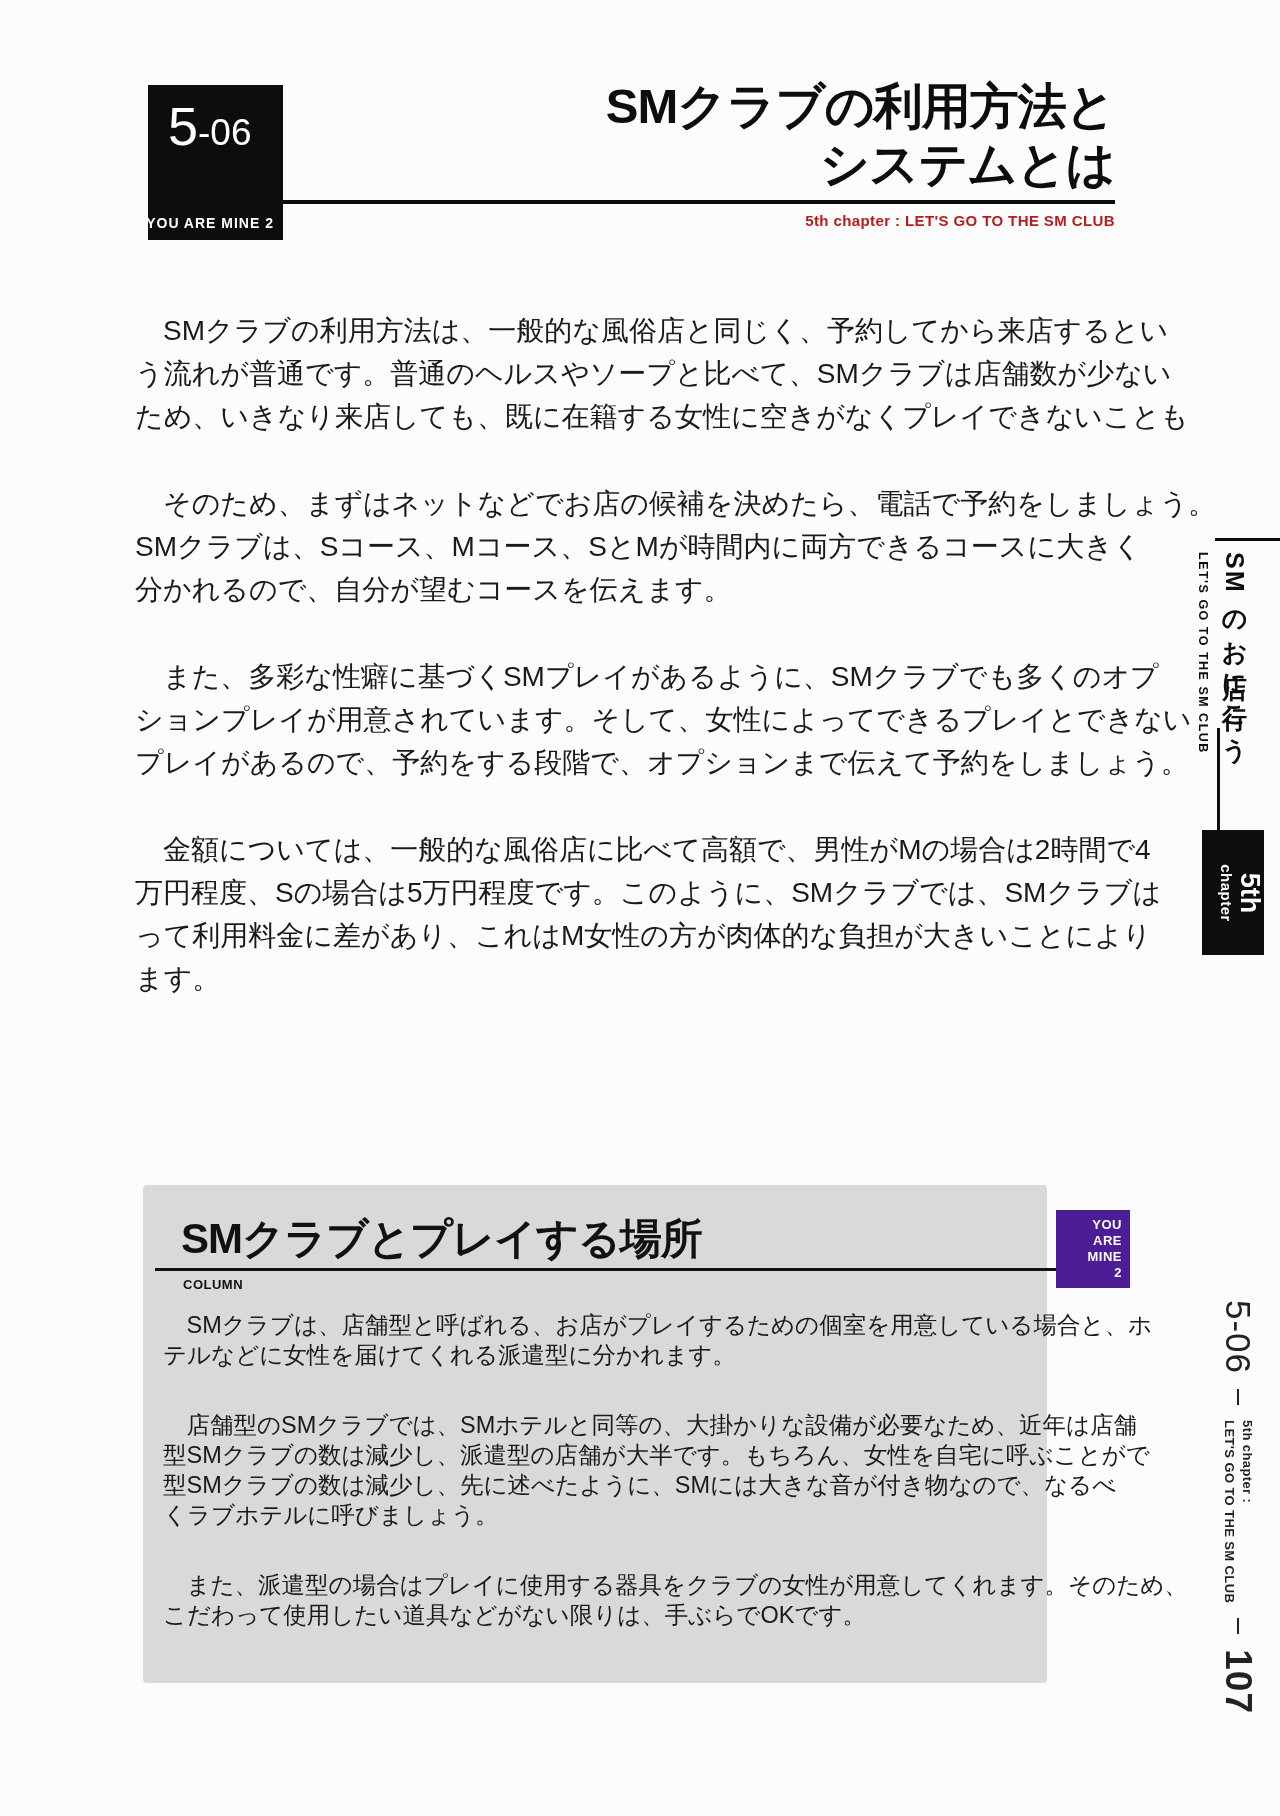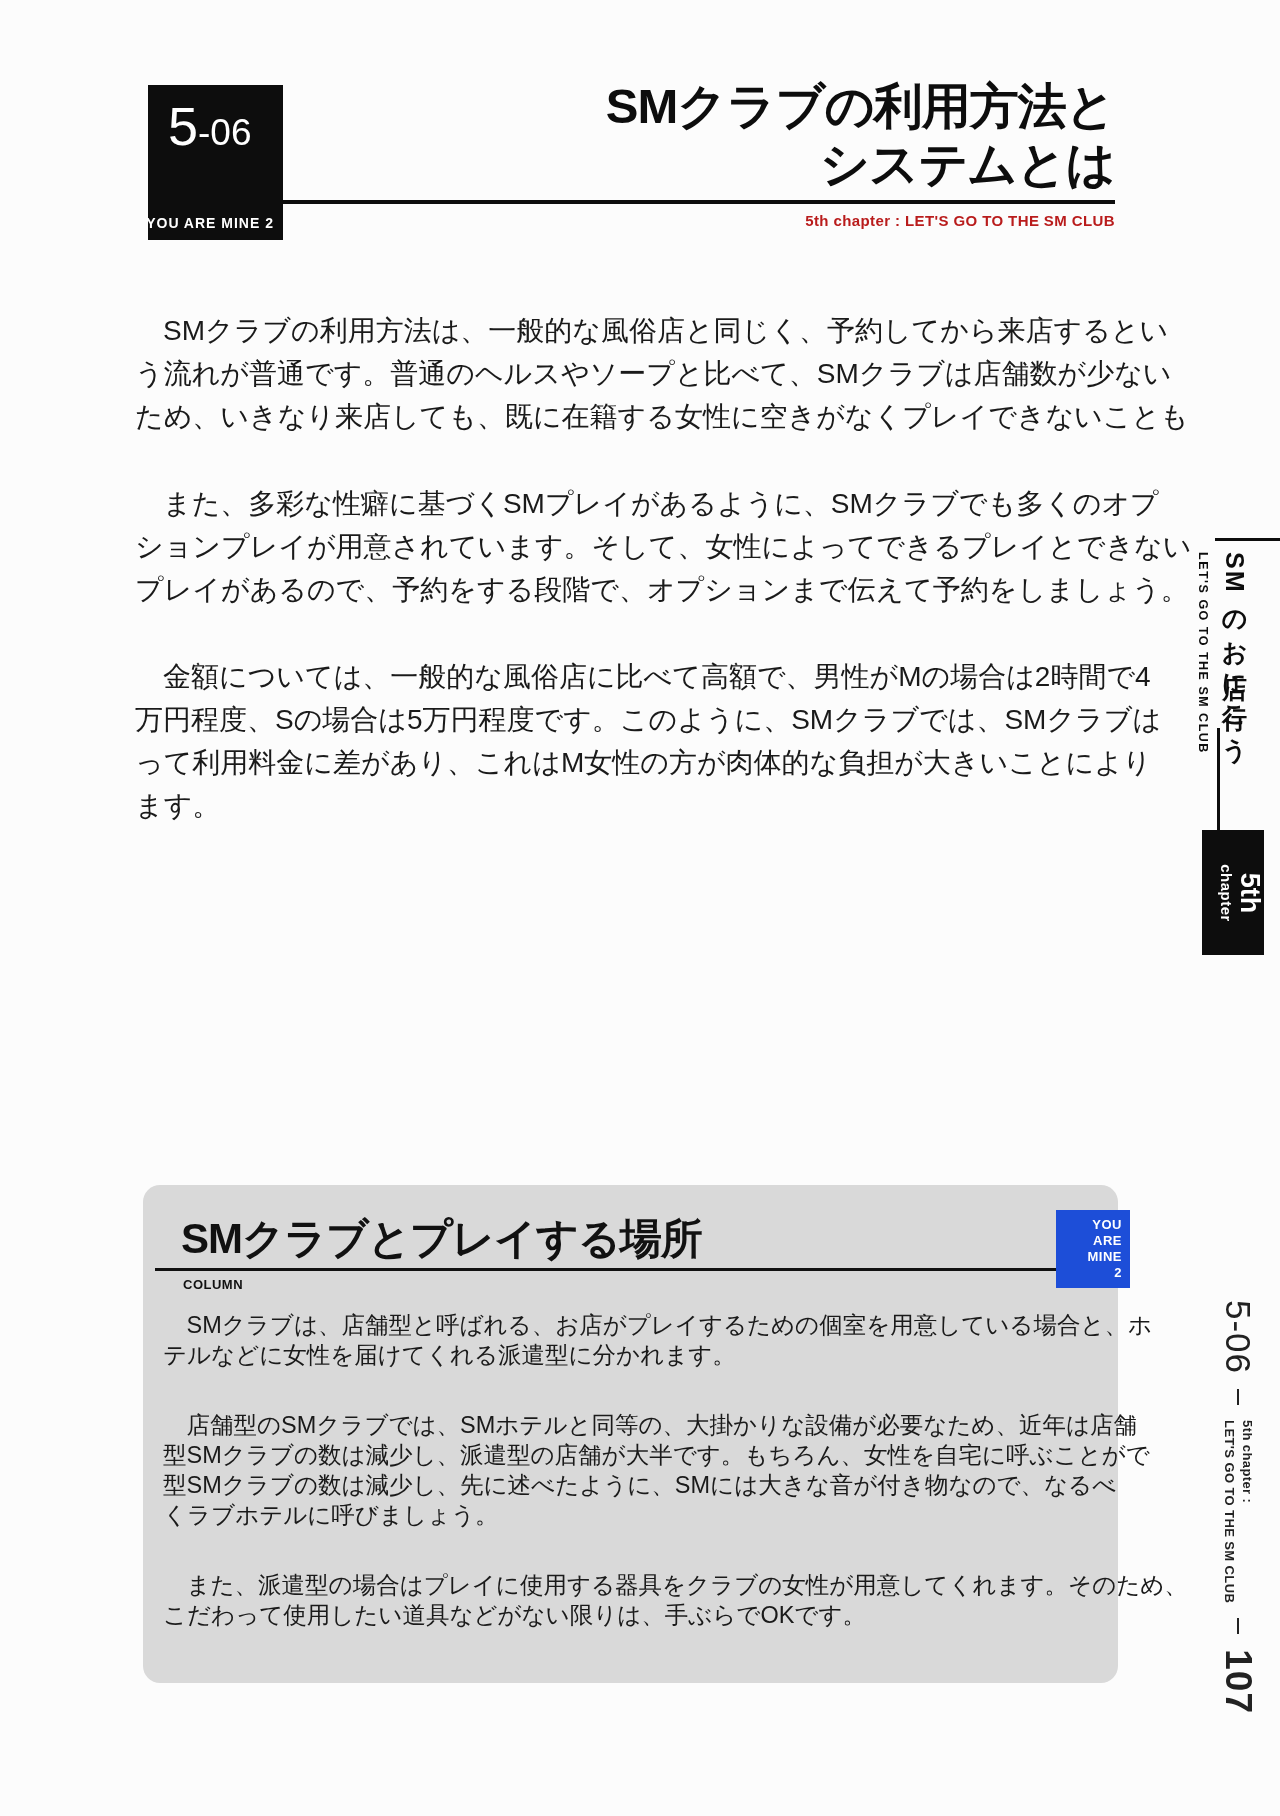--- a/index.html
+++ b/index.html
@@ -32,26 +32,26 @@
   .chapter-title-en { font-size:12.5px; font-weight:bold; letter-spacing:1.5px; }
   .sidebar-connector { position:absolute; left:1217px; top:728px; width:3px; height:102px; background:#0d0d0d; }
   .chapter-tab { position:absolute; left:1202px; top:830px; width:62px; height:125px; background:#0d0d0d; }
   .chapter-tab-inner {
     position:absolute; left:50%; top:50%; width:125px; height:62px;
     transform:translate(-50%,-50%) rotate(90deg); text-align:center; color:#fff;
   }
   .chapter-tab-number { font-size:27px; font-weight:bold; line-height:1.1; }
   .chapter-tab-label  { font-size:15px; font-weight:bold; line-height:1.1; letter-spacing:.5px; }
   
-  .column-box { position:absolute; left:143px; top:1185px; width:975px; height:498px; background:#d9d9d9; border-radius:17px; }
+  .column-box { position:absolute; left:143px; top:1185px; width:904px; height:498px; background:#d9d9d9; border-radius:4px; }
   .column-heading { position:absolute; left:38px; top:26px; font-size:42px; font-weight:bold; letter-spacing:-1px; color:#111; white-space:nowrap; }
   .column-rule { position:absolute; left:12px; top:83px; width:901px; height:3px; background:#111; }
   .column-label { position:absolute; left:40px; top:92px; font-size:13px; font-weight:bold; letter-spacing:.5px; color:#111; }
   .column-badge {
-    position:absolute; left:1056px; top:1210px; width:74px; height:78px; background:#1d4ed8;
+    position:absolute; left:1056px; top:1210px; width:74px; height:78px; background:#4c1d95;
     display:flex; flex-direction:column; justify-content:center; align-items:flex-end;
     padding-right:8px; color:#fff;
   }
   .column-badge .badge-line { font-size:13px; font-weight:bold; line-height:1.25; letter-spacing:.5px; }
   .column-text { position:absolute; left:10px; top:125px; width:955px;margin-left:10px; }
   .column-text .para { margin-bottom:40px; }
   .column-text .line { font-size:23.5px; line-height:30px; height:30px; white-space:nowrap; }
   
   .footer-vertical {
     position:absolute; left:1256px; top:1300px; width:380px; height:36px;
@@ -77,20 +77,25 @@
     <div>SMクラブの利用方法と</div>
     <div>システムとは</div>
   </div>
   <div class="chapter-subtitle">5th chapter : LET'S GO TO THE SM CLUB</div>
 
   <div class="body-text">
     <div class="para">
       <div class="line">　SMクラブの利用方法は、一般的な風俗店と同じく、予約してから来店するとい</div>
       <div class="line">う流れが普通です。普通のヘルスやソープと比べて、SMクラブは店舗数が少ない</div>
       <div class="line">ため、いきなり来店しても、既に在籍する女性に空きがなくプレイできないことも</div>
+    </div>
+    <div class="para">
+      <div class="line">　そのため、まずはネットなどでお店の候補を決めたら、電話で予約をしましょう。</div>
+      <div class="line">SMクラブは、Sコース、Mコース、SとMが時間内に両方できるコースに大きく</div>
+      <div class="line">分かれるので、自分が望むコースを伝えます。</div>
     </div>
     <div class="para">
       <div class="line">　また、多彩な性癖に基づくSMプレイがあるように、SMクラブでも多くのオプ</div>
       <div class="line">ションプレイが用意されています。そして、女性によってできるプレイとできない</div>
       <div class="line">プレイがあるので、予約をする段階で、オプションまで伝えて予約をしましょう。</div>
     </div>
     <div class="para">
       <div class="line">　金額については、一般的な風俗店に比べて高額で、男性がMの場合は2時間で4</div>
       <div class="line">万円程度、Sの場合は5万円程度です。このように、SMクラブでは、SMクラブは</div>
       <div class="line">って利用料金に差があり、これはM女性の方が肉体的な負担が大きいことにより</div>

